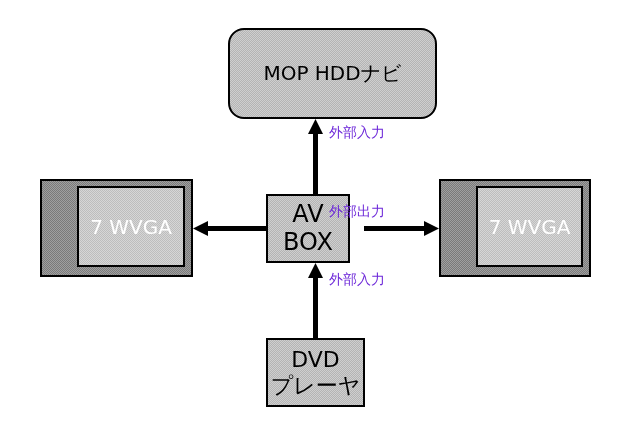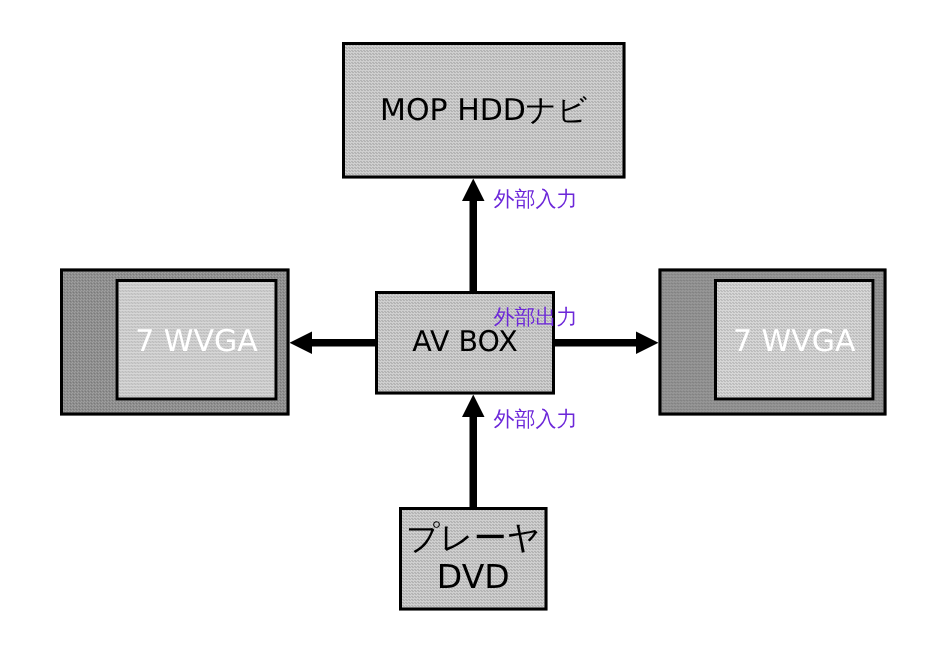--- a/index.html
+++ b/index.html
@@ -45,31 +45,31 @@
     <rect x="364" y="226" width="62" height="5" fill="#000"></rect>
     <polygon points="439,228.5 424,221 424,236" fill="#000"></polygon>
   </g>
 
   <g>
     <rect x="313" y="276" width="5" height="62" fill="#000"></rect>
     <polygon points="315.5,263 308,278 323,278" fill="#000"></polygon>
   </g>
 </svg>
 
-<div class="box" style="left:228px; top:28px; width:189px; height:91px; font-size:20px;">
+<div class="box" style="left:228px; top:28px; width:209px; height:91px; font-size:20px;border-radius:16px;">
   <span>MOP HDDナビ</span>
 </div>
 
-<div class="box" style="left:250px; top:194px; width:120px; height:69px; font-size:19px;">
+<div class="box" style="left:266px; top:194px; width:84px; height:69px; font-size:24px;">
   <span>AV BOX</span>
 </div>
 
 <div class="box" style="left:266px; top:338px; width:99px; height:69px; font-size:22px; flex-direction:column;">
+  <span>DVD</span>
   <span>プレーヤ</span>
-  <span>DVD</span>
 </div>
 
 <div class="monitor" style="left:40px; top:179px; width:153px; height:98px;">
   <div class="screen">
     <span>7 WVGA</span>
   </div>
 </div>
 
 <div class="monitor" style="left:439px; top:179px; width:152px; height:98px;">
   <div class="screen">

